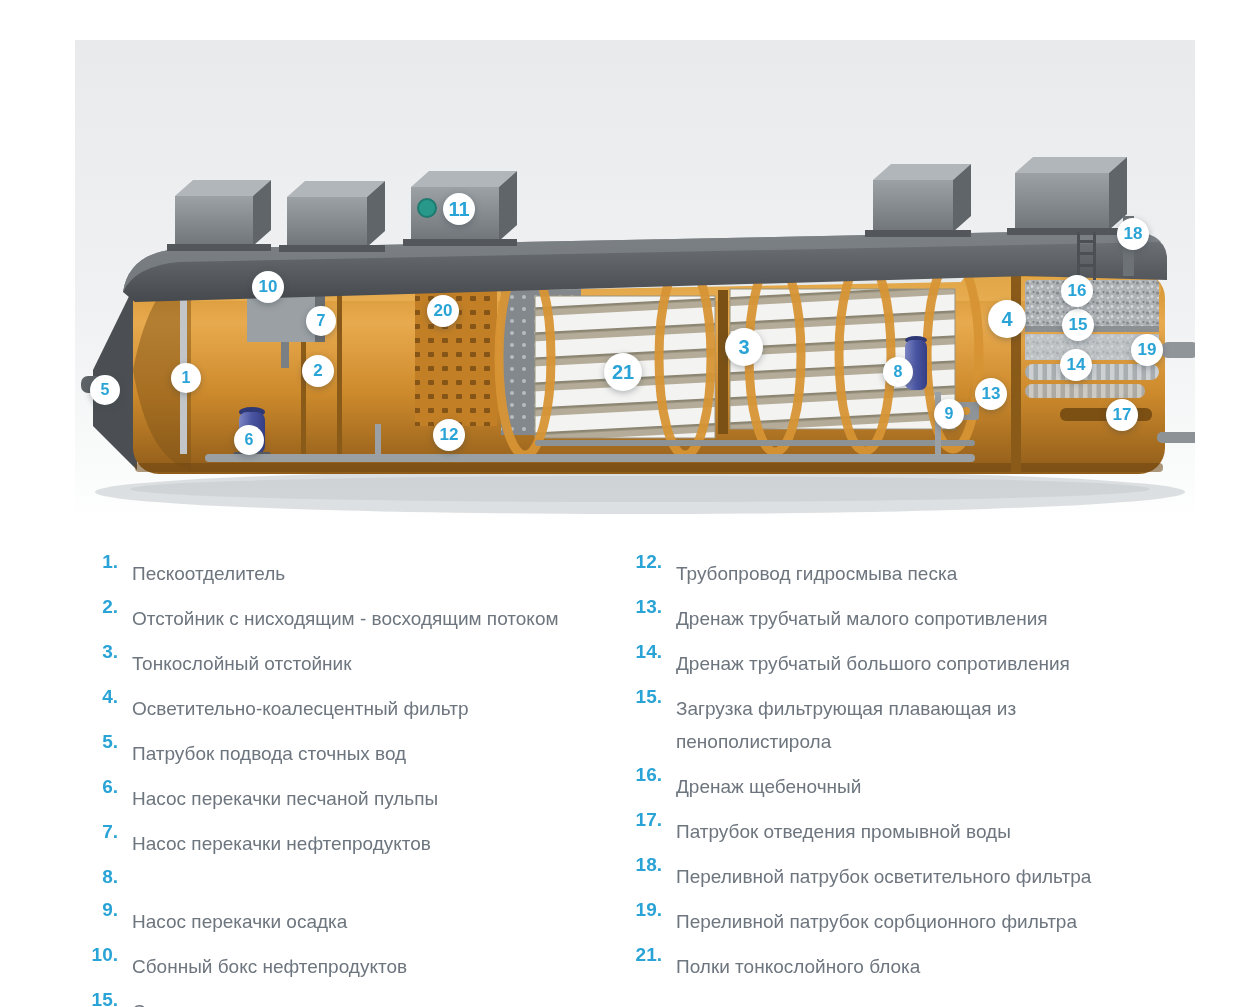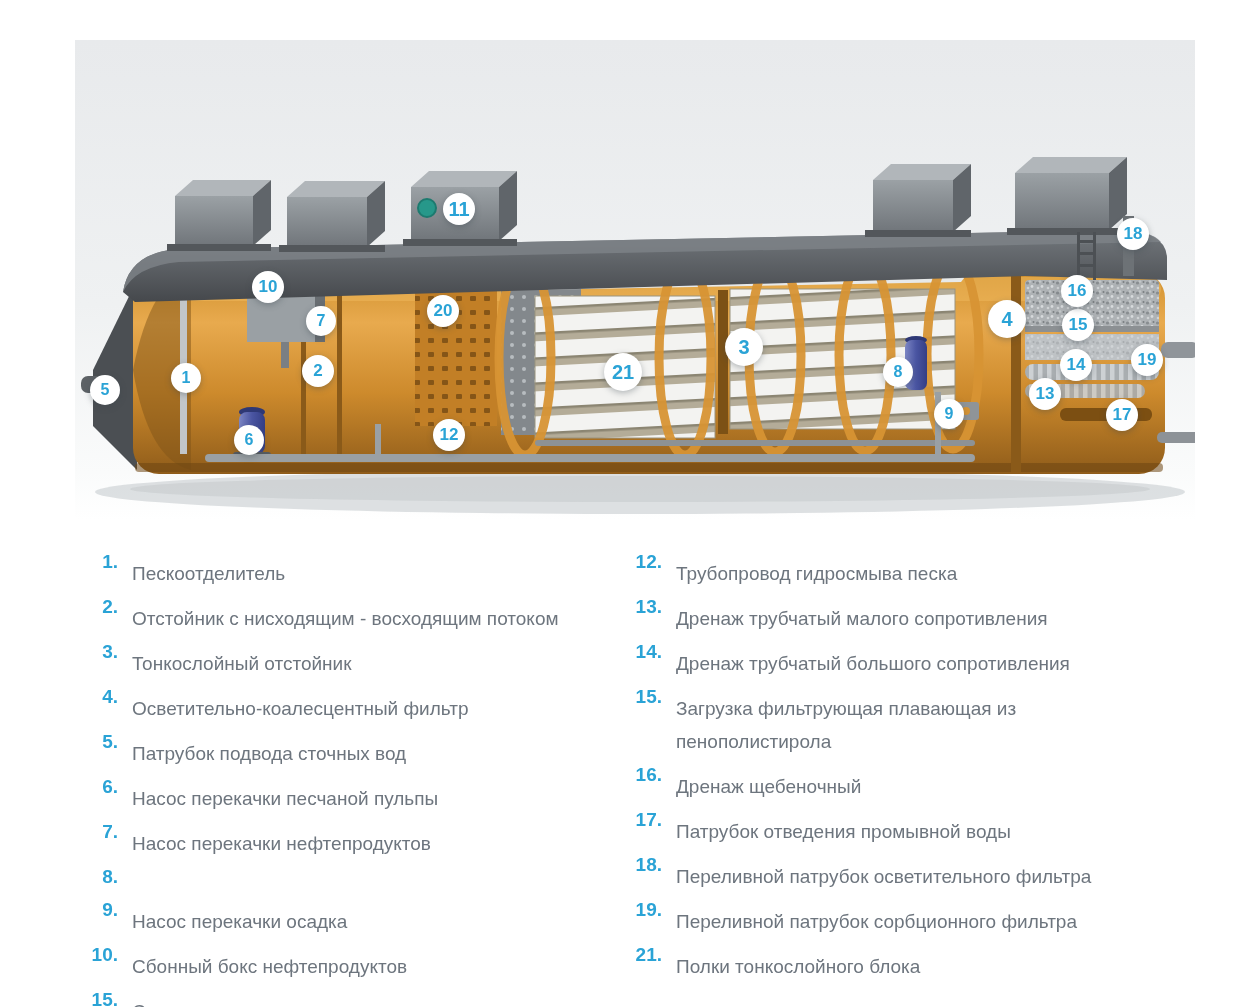--- a/index.html
+++ b/index.html
@@ -219,27 +219,27 @@
         <div class="callout" style="width: 38px; height: 38px; left: 650px; top: 288px; font-size: 20px;">3</div>
         <div class="callout" style="width: 38px; height: 38px; left: 913px; top: 260px; font-size: 20px;">4</div>
         <div class="callout" style="width: 30px; height: 30px; left: 15px; top: 335px; font-size: 16px;">5</div>
         <div class="callout" style="width: 30px; height: 30px; left: 159px; top: 385px; font-size: 16px;">6</div>
         <div class="callout" style="width: 30px; height: 30px; left: 231px; top: 266px; font-size: 16px;">7</div>
         <div class="callout" style="width: 30px; height: 30px; left: 808px; top: 317px; font-size: 16px;">8</div>
         <div class="callout" style="width: 30px; height: 30px; left: 859px; top: 359px; font-size: 16px;">9</div>
         <div class="callout" style="width: 32px; height: 32px; left: 177px; top: 231px; font-size: 17px;">10</div>
         <div class="callout" style="width: 32px; height: 32px; left: 368px; top: 153px; font-size: 20px;">11</div>
         <div class="callout" style="width: 32px; height: 32px; left: 358px; top: 379px; font-size: 17px;">12</div>
-        <div class="callout" style="width: 32px; height: 32px; left: 954px; top: 338px; font-size: 17px; text-align: center;">13</div>
+        <div class="callout" style="width: 32px; height: 32px; left: 900px; top: 338px; font-size: 17px; text-align: center;">13</div>
         <div class="callout" style="width: 32px; height: 32px; left: 985px; top: 309px; font-size: 17px;">14</div>
         <div class="callout" style="width: 32px; height: 32px; left: 987px; top: 269px; font-size: 17px;">15</div>
         <div class="callout" style="width: 32px; height: 32px; left: 986px; top: 235px; font-size: 17px;">16</div>
         <div class="callout" style="width: 32px; height: 32px; left: 1031px; top: 359px; font-size: 17px;">17</div>
         <div class="callout" style="width: 32px; height: 32px; left: 1042px; top: 178px; font-size: 17px;">18</div>
-        <div class="callout" style="width: 32px; height: 32px; left: 1056px; top: 304px; font-size: 17px;">19</div>
+        <div class="callout" style="width: 32px; height: 32px; left: 1056px; top: 294px; font-size: 17px;">19</div>
         <div class="callout" style="width: 32px; height: 32px; left: 328px; top: 255px; font-size: 17px; margin-left: 24px;">20</div>
         <div class="callout" style="width: 38px; height: 38px; left: 529px; top: 313px; font-size: 20px;">21</div>
       </div>
   </div>
 
   <div class="legend">
     <div class="legend-col">
         <div class="legend-item">
           <span class="legend-num">1.</span>
           <span class="legend-text">Пескоотделитель</span>

